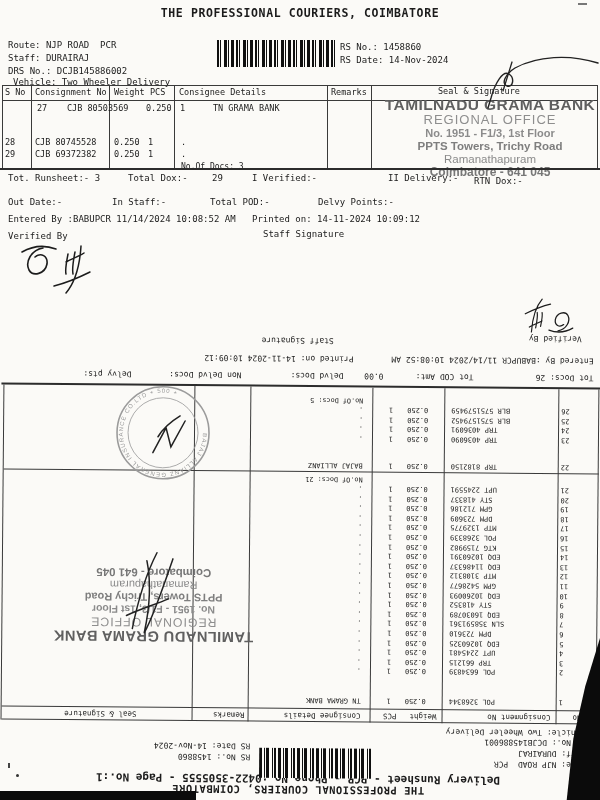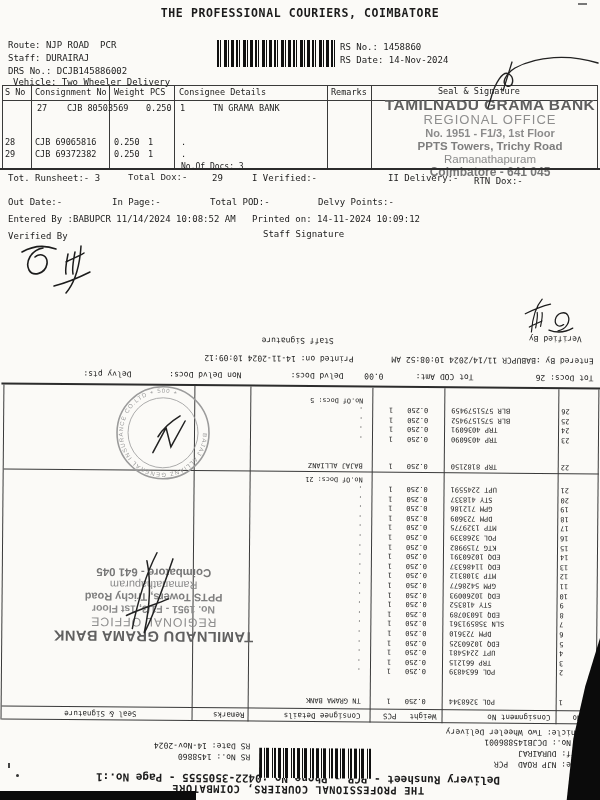--- a/index.html
+++ b/index.html
@@ -67,21 +67,21 @@
     <div class="rowhost" id="p2rows">
         <div class="trow" style="top: 104px; height: 12px; margin-left: 32px;">
           <div class="p" style="left: 5px; top: 0px; width: 24px; text-align: left; font-size: 8.5px;">27</div>
           <div class="p" style="left: 35px; top: 0px; width: 74px; text-align: left; font-size: 8.5px;">CJB 80503569</div>
           <div class="p" style="left: 114px; top: 0px; width: 34px; text-align: left; font-size: 8.5px;">0.250</div>
           <div class="p" style="left: 148px; top: 0px; width: 14px; text-align: left; font-size: 8.5px;">1</div>
           <div class="p" style="left: 181px; top: 0px; width: 144px; text-align: left; font-size: 8.5px;">TN GRAMA BANK</div>
         </div>
         <div class="trow" style="top: 138px; height: 12px;">
           <div class="p" style="left: 5px; top: 0px; width: 24px; text-align: left; font-size: 8.5px;">28</div>
-          <div class="p" style="left: 35px; top: 0px; width: 74px; text-align: left; font-size: 8.5px;">CJB 69065816</div>
+          <div class="p" style="left: 35px; top: 0px; width: 74px; text-align: left; font-size: 8.5px;">CJB 80745528</div>
           <div class="p" style="left: 114px; top: 0px; width: 34px; text-align: left; font-size: 8.5px;">0.250</div>
           <div class="p" style="left: 148px; top: 0px; width: 14px; text-align: left; font-size: 8.5px;">1</div>
           <div class="p" style="left: 181px; top: 0px; width: 144px; text-align: left; font-size: 8.5px;">.</div>
         </div>
         <div class="trow" style="top: 150px; height: 12px;">
           <div class="p" style="left: 5px; top: 0px; width: 24px; text-align: left; font-size: 8.5px;">29</div>
           <div class="p" style="left: 35px; top: 0px; width: 74px; text-align: left; font-size: 8.5px;">CJB 69372382</div>
           <div class="p" style="left: 114px; top: 0px; width: 34px; text-align: left; font-size: 8.5px;">0.250</div>
           <div class="p" style="left: 148px; top: 0px; width: 14px; text-align: left; font-size: 8.5px;">1</div>
           <div class="p" style="left: 181px; top: 0px; width: 144px; text-align: left; font-size: 8.5px;">.</div>
@@ -97,28 +97,28 @@
       <div class="gs5">Ramanathapuram</div>
       <div class="gs6">Coimbatore - 641 045</div>
     </div>
 
     <svg style="left:465px;top:46px;z-index:5;" width="135" height="70" viewBox="0 0 135 70">
       <path d="M133 17 C 104 8, 72 10, 50 22 C 40 28, 36 38, 42 40 C 48 42, 50 32, 44 28 C 38 24, 30 37, 26 52 L 23 62" fill="none" stroke="#222" stroke-width="1.4" stroke-linecap="round"></path>
       <path d="M47 16 L 38 45" fill="none" stroke="#222" stroke-width="1.3" stroke-linecap="round"></path>
     </svg>
 
     <div class="p" style="left:8px;top:173px;font-size:9px;">Tot. Runsheet:- 3</div>
-    <div class="p" style="left:128px;top:173px;font-size:9px;font-family:Liberation Mono, monospace;">Total Dox:-</div>
+    <div class="p" style="left:128px;top:173px;font-size:9px;">Total Dox:-</div>
     <div class="p" style="left:212px;top:173px;font-size:9px;">29</div>
     <div class="p" style="left:252px;top:173px;font-size:9px;">I Verified:-</div>
     <div class="p" style="left:388px;top:173px;font-size:9px;">II Delivery:-</div>
     <div class="p" style="left:474px;top:176px;font-size:9px;">RTN Dox:-</div>
 
     <div class="p" style="left:8px;top:197px;font-size:9px;">Out Date:-</div>
-    <div class="p" style="left:112px;top:197px;font-size:9px;">In Page:-</div>
+    <div class="p" style="left:112px;top:197px;font-size:9px;">In Staff:-</div>
     <div class="p" style="left:210px;top:197px;font-size:9px;">Total POD:-</div>
     <div class="p" style="left:318px;top:197px;font-size:9px;">Delvy Points:-</div>
 
     <div class="p" style="left:8px;top:214px;font-size:9px;">Entered By :BABUPCR 11/14/2024 10:08:52 AM</div>
     <div class="p" style="left:252px;top:214px;font-size:9px;">Printed on: 14-11-2024 10:09:12</div>
 
     <div class="p" style="left:8px;top:231px;font-size:9px;">Verified By</div>
     <div class="p" style="left:263px;top:229px;font-size:9px;">Staff Signature</div>
 
     <svg style="left:16px;top:235px;" width="100" height="62" viewBox="0 0 100 60">

